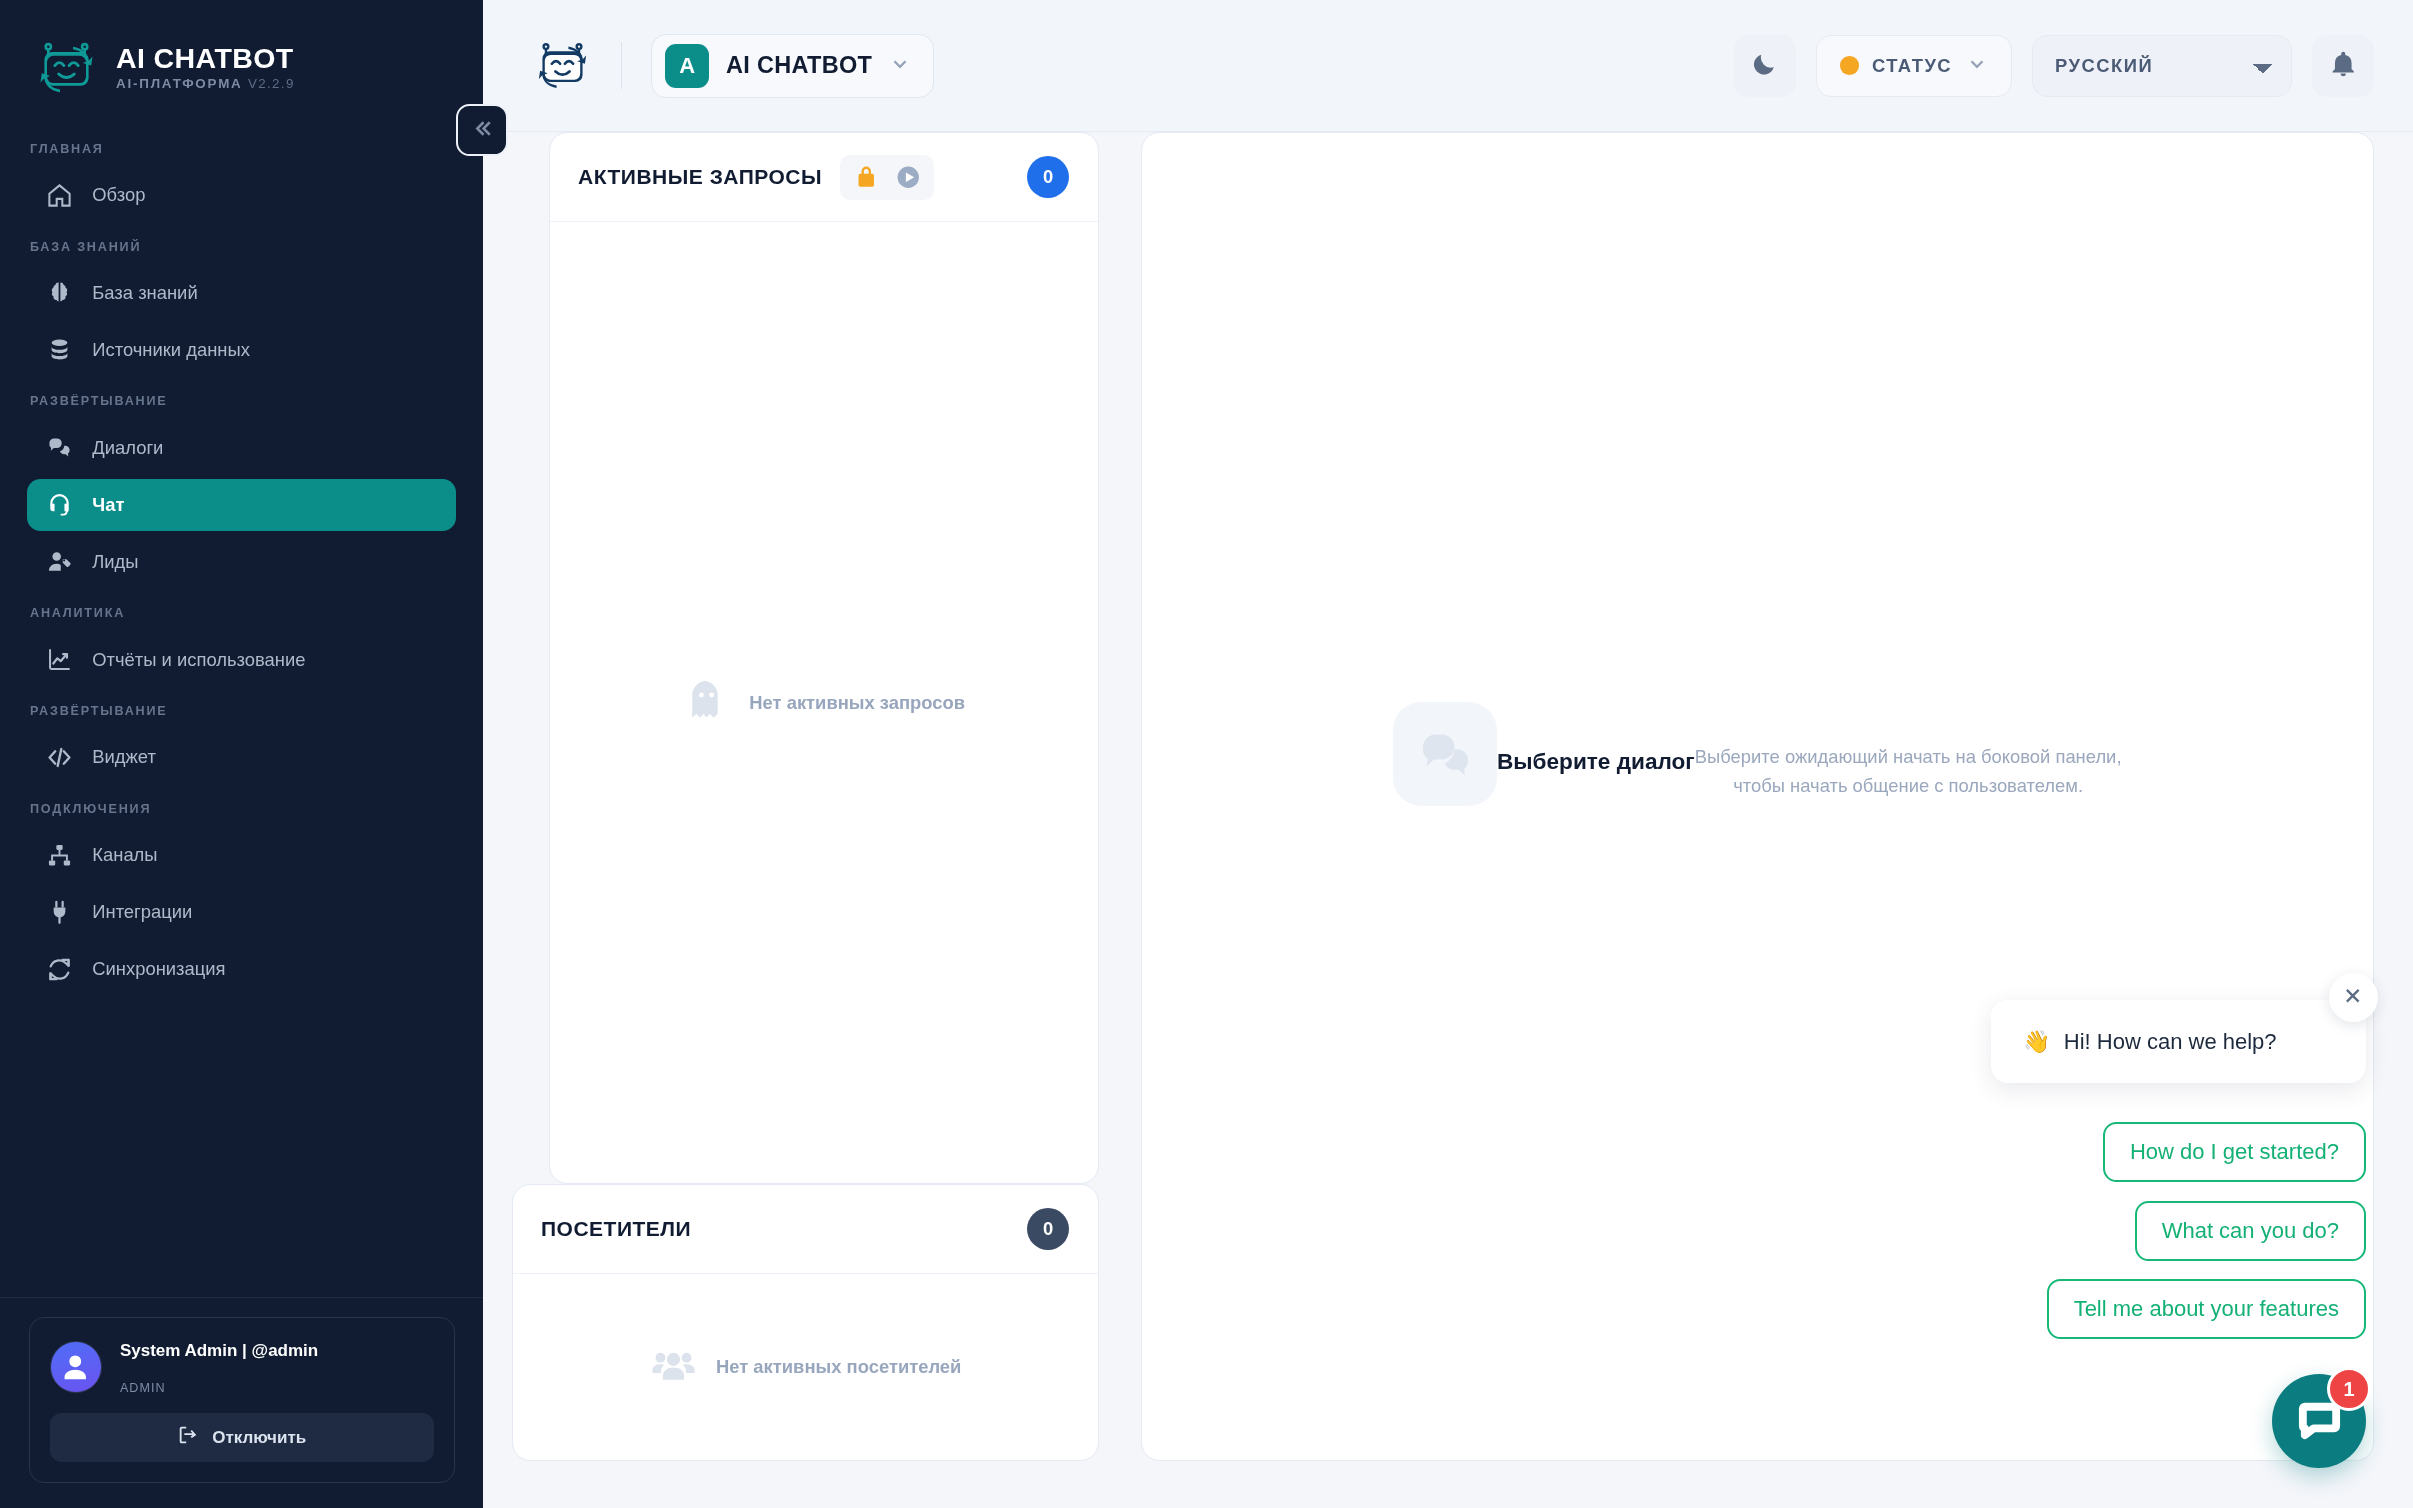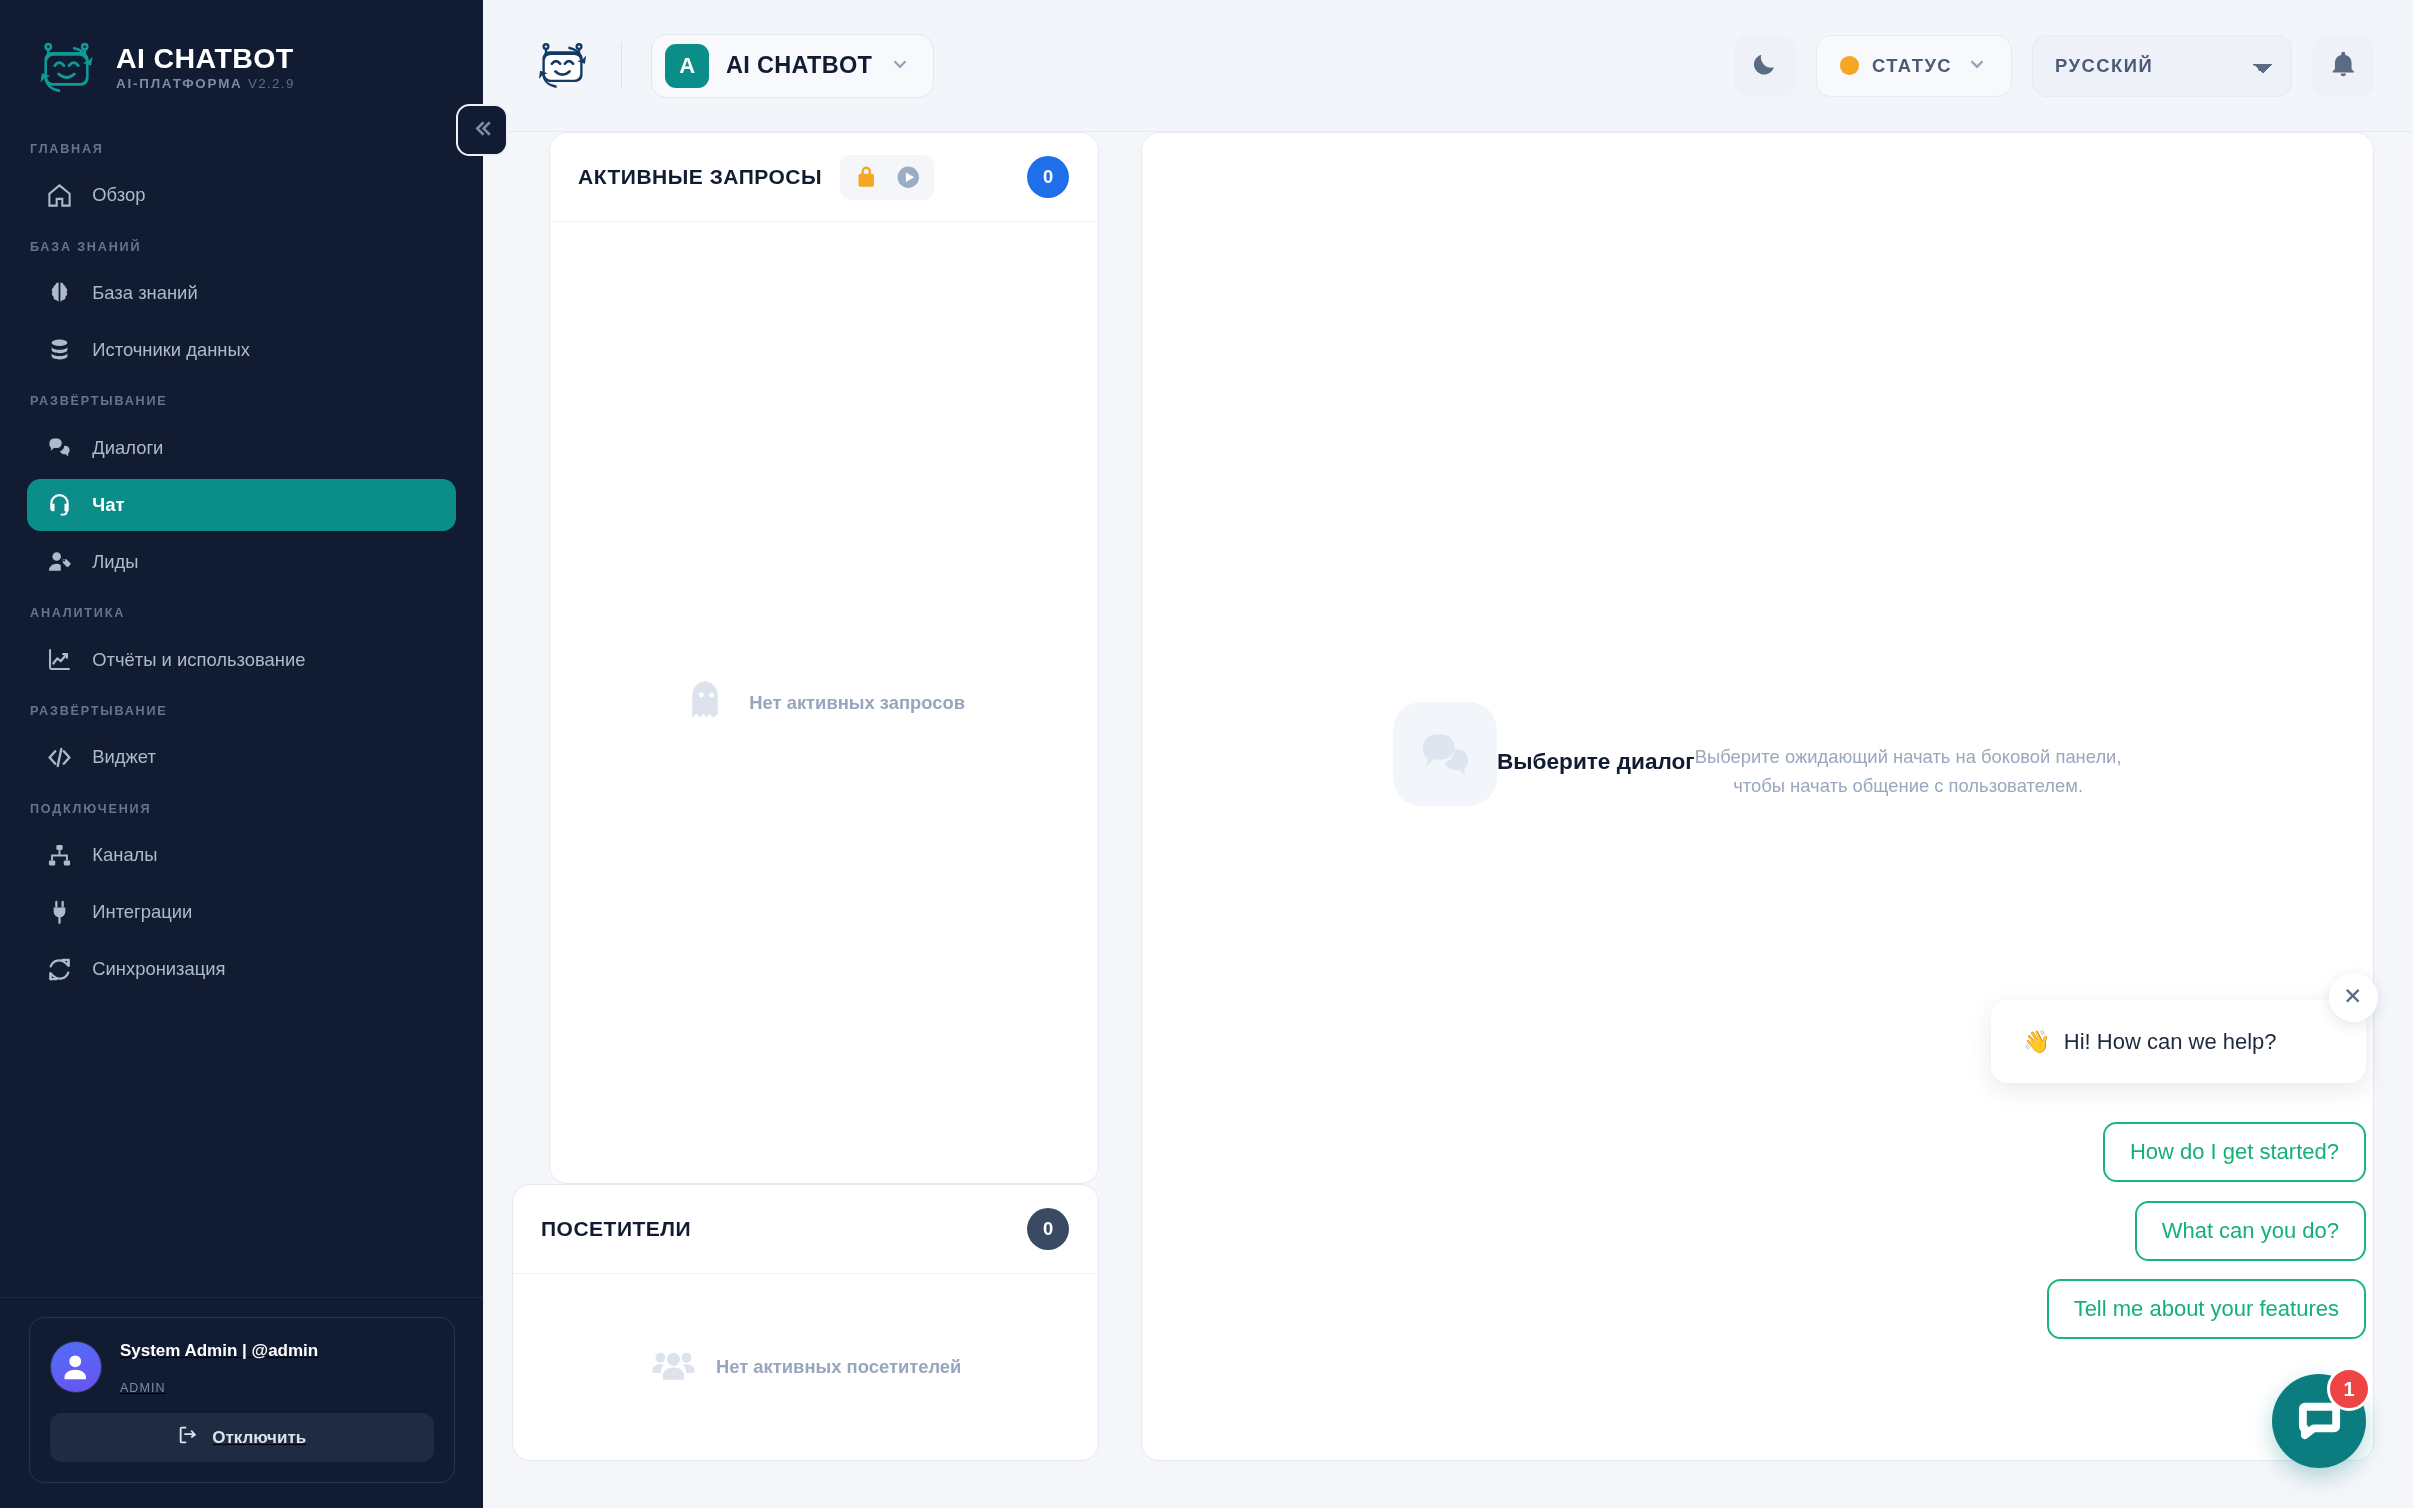--- a/index.html
+++ b/index.html
@@ -40,21 +40,21 @@
     display: flex; align-items: center; gap: 18.4px;
     height: 52px; margin: 0 27px 5px 27px;
     padding: 0 18.4px; border-radius: 13.4px;
     color: #aeb9ca; font-size: 18.4px; cursor: pointer;
   }
   .nav-item .ico { width: 28.5px; height: 28.5px; flex: 0 0 28.5px; display: flex; align-items: center; justify-content: center; }
   .nav-item .ico svg { width: 27px; height: 27px; fill: #aeb9ca; }
   .nav-item.active { background: #0b8d8a; color: #ffffff; font-weight: bold; }
   .nav-item.active .ico svg { fill: #ffffff; }
 
-  .user-card-wrap { padding: 18.4px 28.5px 25px 28.5px; border-top: 0.8px solid #1d2a42; text-decoration: underline; }
+  .user-card-wrap { padding: 18.4px 28.5px 25px 28.5px; border-top: 0.8px solid #1d2a42; }
   .user-card { border: 0.8px solid #27344d; border-radius: 15px; padding: 22px 20px 20px 20px; }
   .user-row { display: flex; align-items: center; gap: 18.4px; }
   .avatar {
     width: 52px; height: 52px; flex: 0 0 52px; border-radius: 50%;
     background: linear-gradient(160deg,#4f6ef7,#6b52f0);
     display: flex; align-items: center; justify-content: center;
     border: 1.7px solid #2a3750;
   }
   .avatar svg { width: 28.5px; height: 28.5px; fill: #ffffff; }
   .user-name { font-size: 17px; color: #ffffff; font-weight: bold; line-height: 1.3; }

